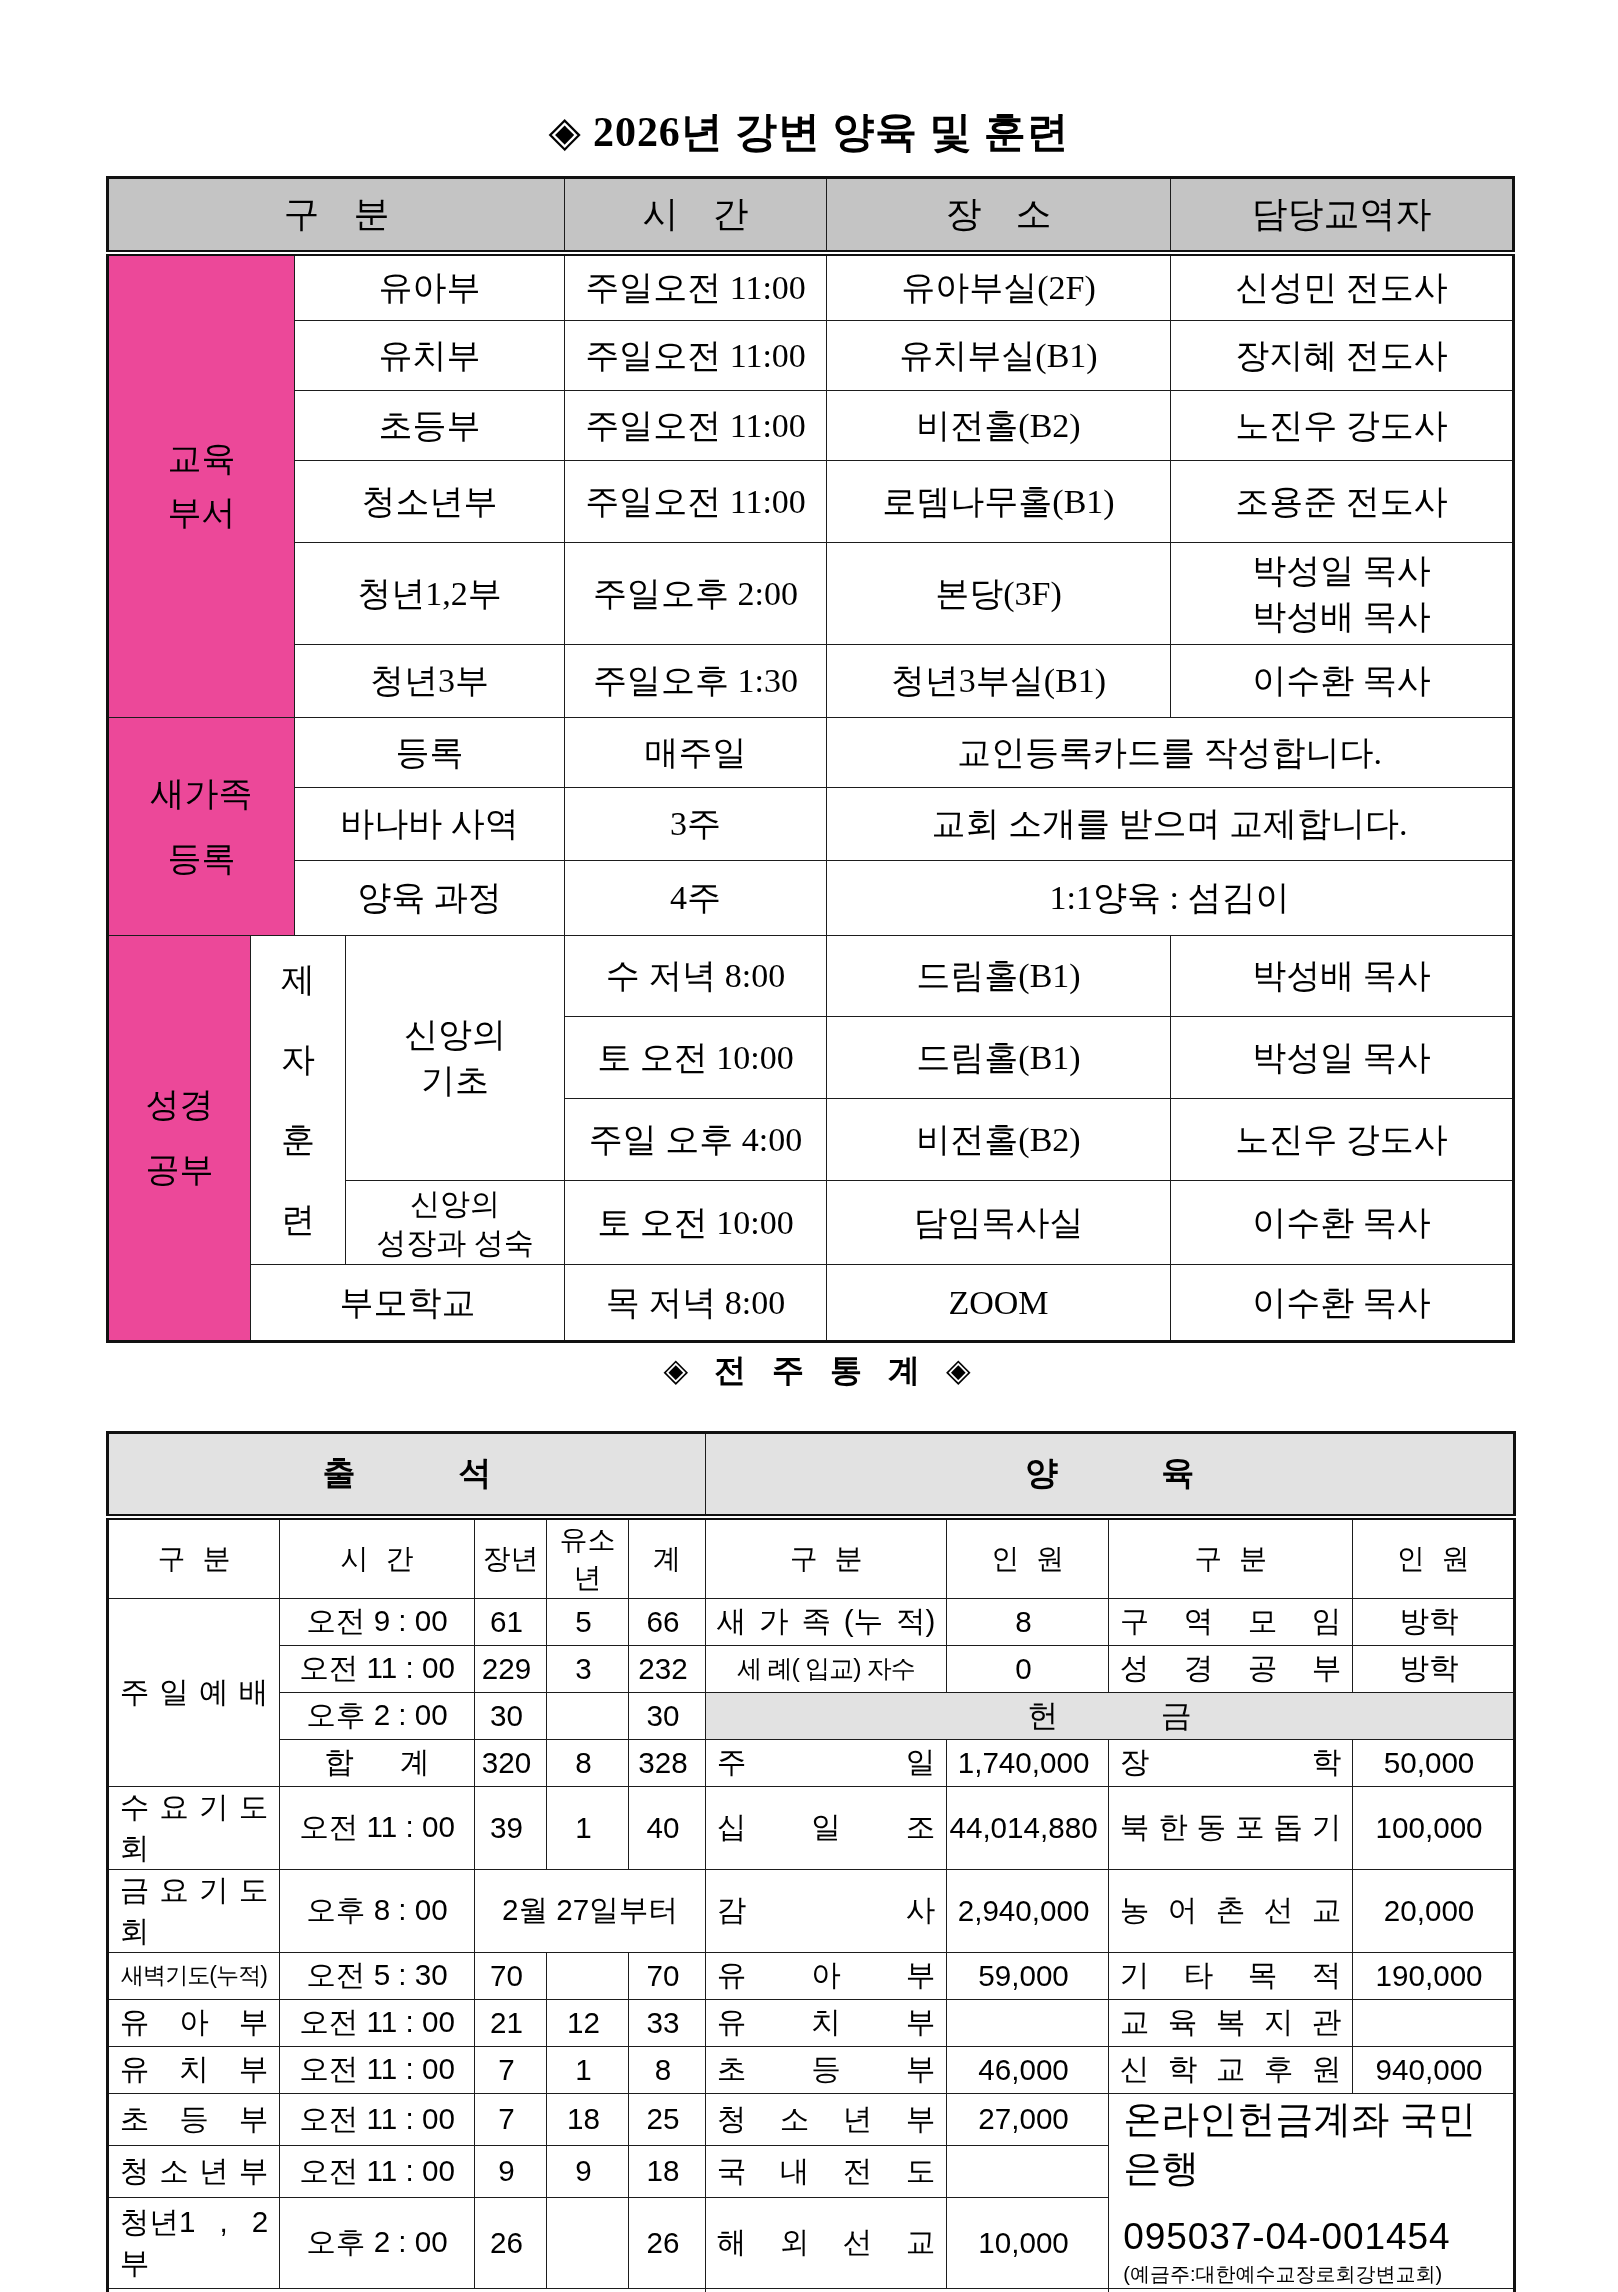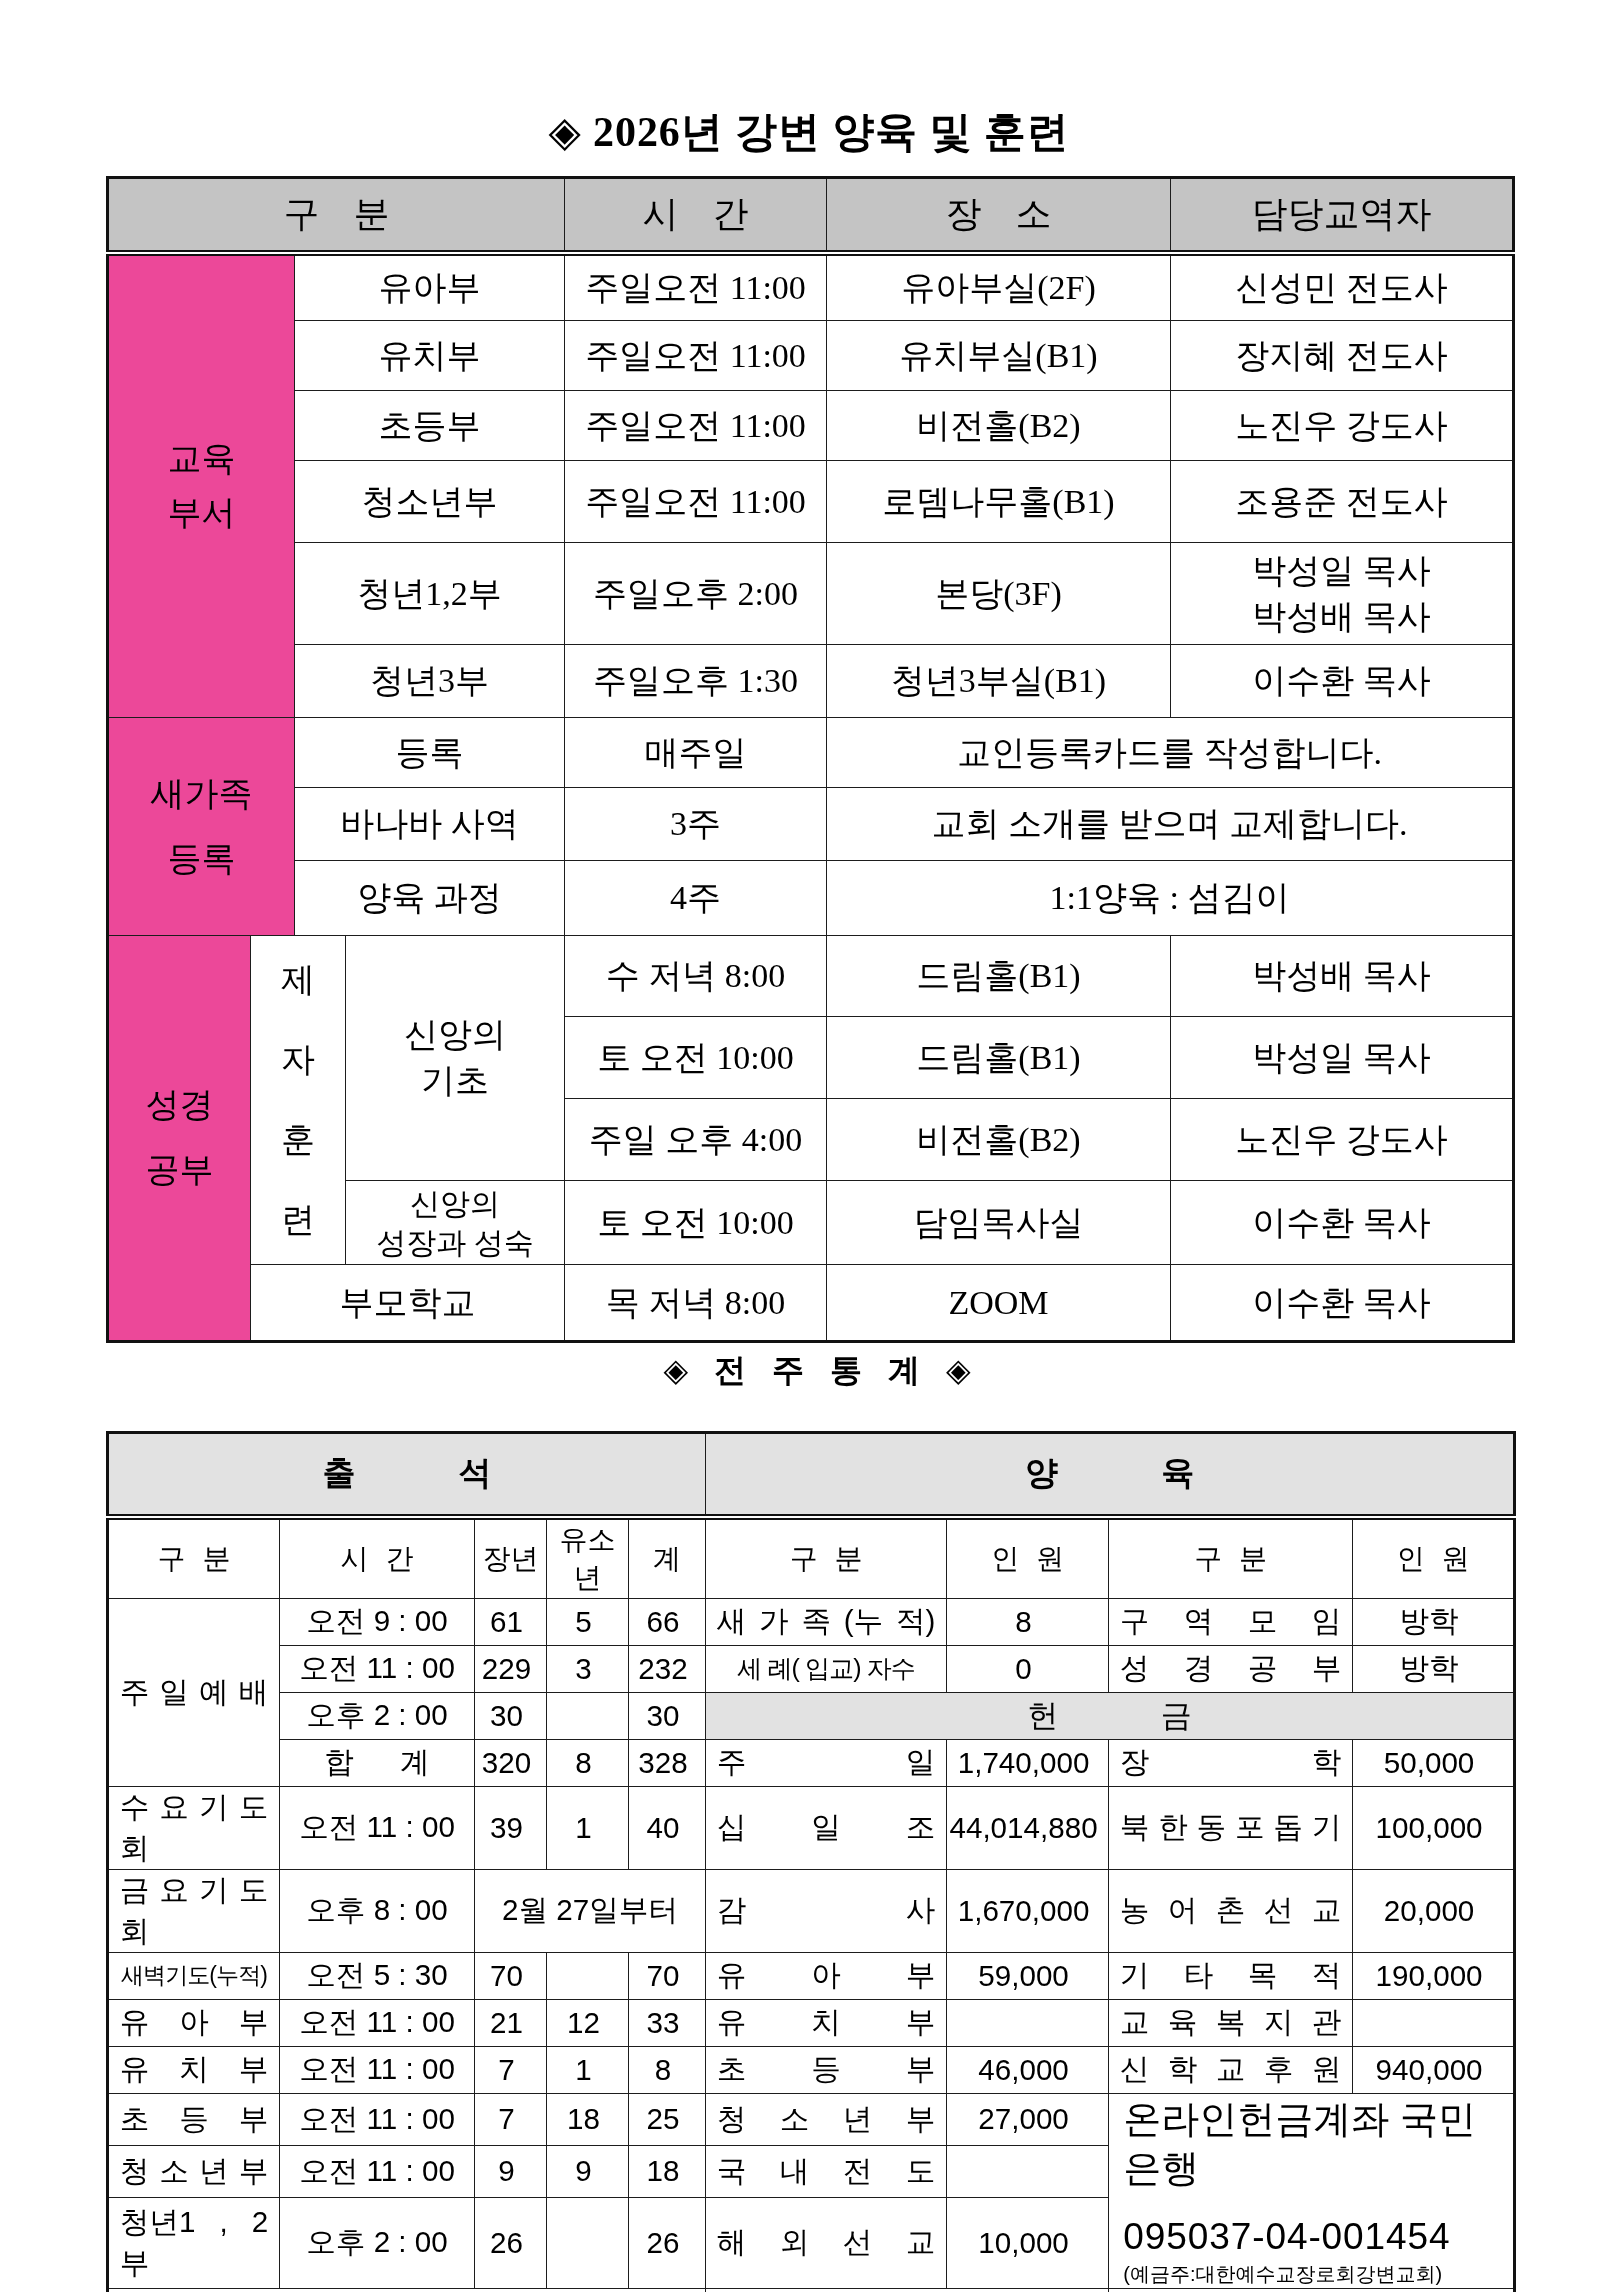--- a/index.html
+++ b/index.html
@@ -239,21 +239,21 @@
     <td class="jst">십 일 조</td>
     <td class="num">44,014,880</td>
     <td class="jst">북 한 동 포 돕 기</td>
     <td class="num">100,000</td>
   </tr>
   <tr style="height:47px">
     <td class="jst">금 요 기 도 회</td>
     <td>오후 8 : 00</td>
     <td colspan="3">2월 27일부터</td>
     <td class="jst">감 사</td>
-    <td class="num">1,670,000</td>
+    <td class="num">2,940,000</td>
     <td class="jst">농 어 촌 선 교</td>
     <td class="num">20,000</td>
   </tr>
   <tr style="height:47px">
     <td class="sm">새벽기도(누적)</td>
     <td>오전 5 : 30</td>
     <td class="num">70</td>
     <td class="num"></td>
     <td class="num">70</td>
     <td class="jst">유 아 부</td>

